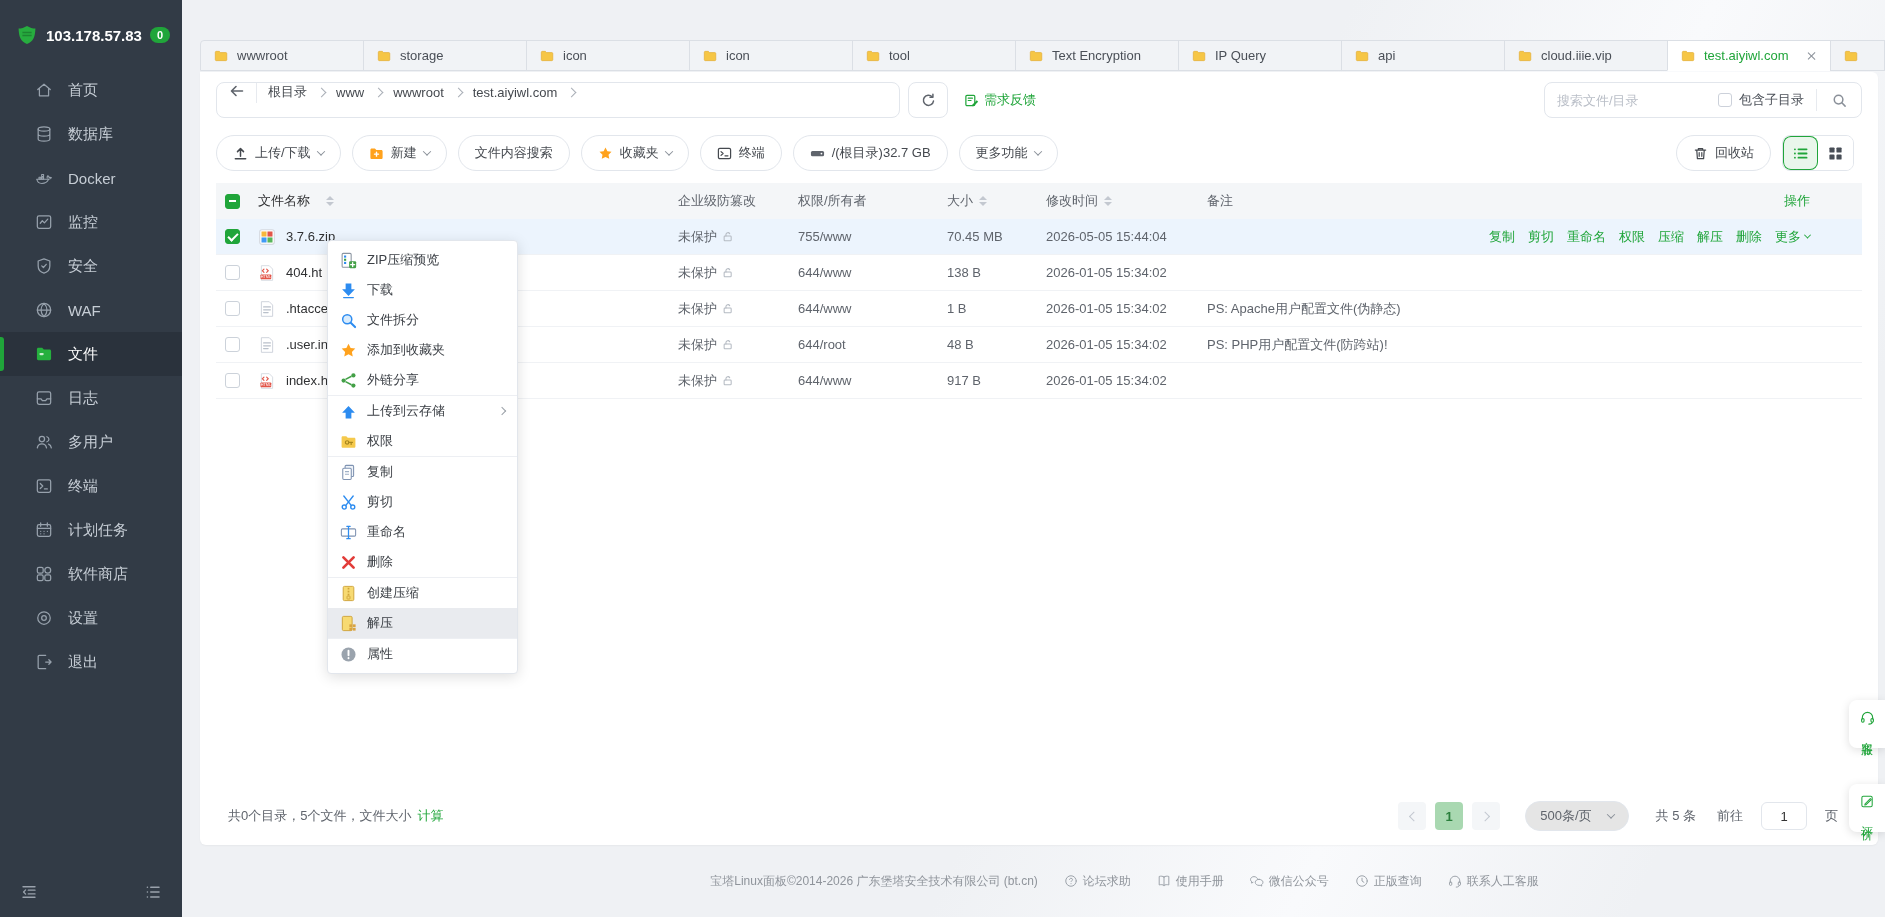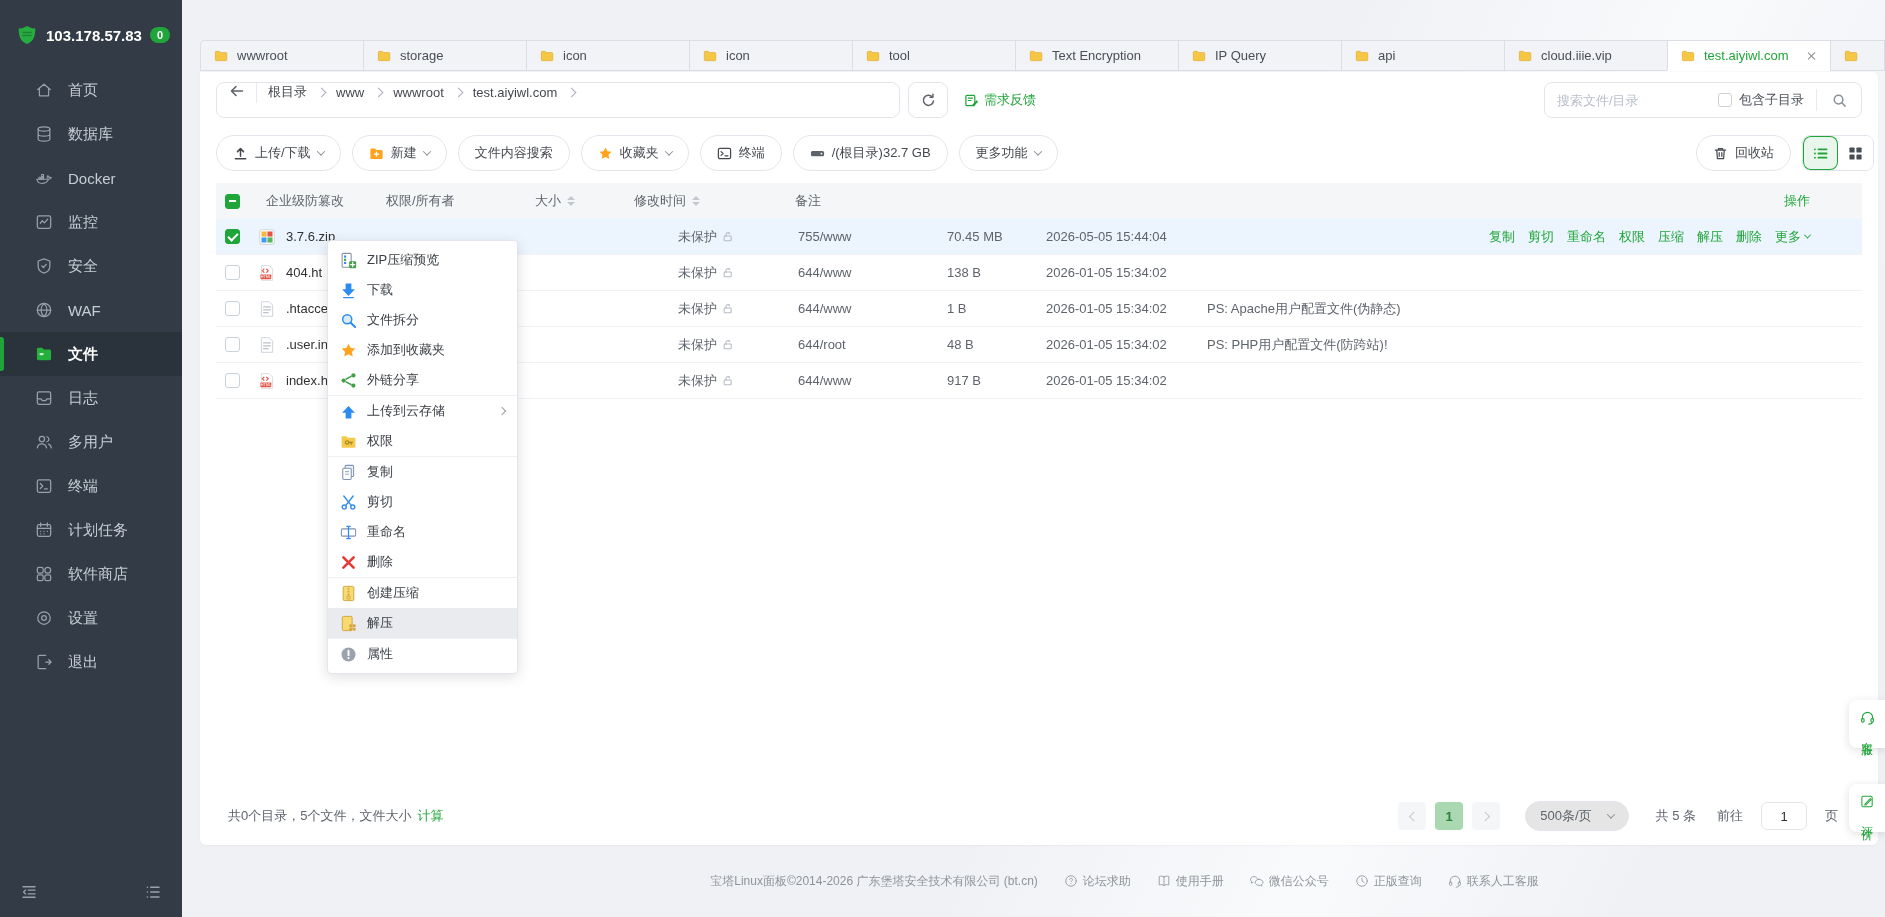--- a/index.html
+++ b/index.html
@@ -9,21 +9,21 @@
   svg{display:block;width:100%;height:100%}
 
   
   .sidebar{position:absolute;left:0;top:0;width:182px;height:917px;background:#323b46;z-index:5}
   .logo-row{display:flex;align-items:center;gap:8px;padding:24px 10px 12px 16px;color:#fff;font-weight:bold;font-size:15px;cursor:pointer}
   .logo-ic{width:22px;height:22px;flex:0 0 auto}
   .badge{background:#20a53a;color:#fff;font-size:11px;font-weight:bold;border-radius:9px;padding:2px 7px;line-height:1.1}
   .side-menu{margin-top:10px}
   .side-item{display:flex;align-items:center;gap:14px;height:44px;padding-left:34px;font-size:15px;color:#c6cdd5;cursor:pointer;position:relative}
   .side-item .s-icon{width:20px;height:20px;color:#97a1ac;flex:0 0 auto}
-  .side-item.active{background:#2a323c;color:#fff;font-weight:bold}
+  .side-item.active{background:#2a323c;color:#fff;font-weight:normal}
   .side-item.active::before{content:"";position:absolute;left:0;top:5px;bottom:5px;width:4px;background:#20a53a;border-radius:0 3px 3px 0}
   .sidebar-foot{position:absolute;bottom:0;left:0;right:0;height:50px;display:flex;align-items:center;justify-content:space-between;padding:0 20px}
   .foot-ic{width:18px;height:18px;color:#9aa2ac;cursor:pointer}
 
   
   .main{position:absolute;left:182px;top:0;right:0;bottom:0;background:linear-gradient(115deg,#eff1f4 55%,#f9fafc 72%,#eff1f4 88%)}
 
   
   .tabbar{position:absolute;left:18px;top:40px;right:0;height:31px;display:flex;overflow:hidden}
   .tab{flex:0 0 164px;display:flex;align-items:center;gap:8px;padding:0 12px;background:#f1f3f6;border:1px solid #dbdfe5;margin-left:-1px;font-size:13px;color:#4a4f57;cursor:pointer}
@@ -53,21 +53,21 @@
   .search-box{margin-left:auto;display:flex;align-items:center;height:36px;border:1px solid #e2e6ec;border-radius:8px;width:318px;background:#fff}
   .s-input{border:none;outline:none;flex:1;min-width:0;padding:0 12px;font-size:13px;color:#333;background:transparent;font-family:inherit}
   .s-input::placeholder{color:#b9bec7}
   .inc-sub{display:flex;align-items:center;gap:7px;color:#4a4f57;padding-right:12px;cursor:pointer;white-space:nowrap}
   .inc-cb{width:14px;height:14px;border:1px solid #ccd1da;border-radius:3px;background:#fff;flex:0 0 auto}
   .search-div{width:1px;height:22px;background:#e7eaef}
   .search-btn{width:44px;height:34px;display:flex;align-items:center;justify-content:center;color:#8a9099;cursor:pointer}
   .search-btn .ic{width:15px;height:15px}
 
   
-  .toolbar{position:absolute;left:16px;right:4px;top:63px;height:36px;display:flex;align-items:center;gap:11px}
+  .toolbar{position:absolute;left:16px;right:24px;top:63px;height:36px;display:flex;align-items:center;gap:11px}
   .tb-btn{display:flex;align-items:center;gap:7px;height:36px;padding:0 16px;border:1px solid #e2e6ec;border-radius:18px;background:#fff;font-size:13px;color:#45494f;cursor:pointer;white-space:nowrap}
   .tb-btn .ic{width:15px;height:15px;flex:0 0 auto}
   .chev{display:inline-block;width:6px;height:6px;border-right:1.5px solid #8a9099;border-bottom:1.5px solid #8a9099;transform:rotate(45deg) translate(-1px,-1px)}
   .tb-right{margin-left:auto;display:flex;align-items:center;gap:11px}
   .view-toggle{display:flex;border:1px solid #e2e6ec;border-radius:8px;overflow:hidden;height:36px}
   .vt-btn{width:35px;display:flex;align-items:center;justify-content:center;background:#fff;cursor:pointer}
   .vt-btn .ic{width:15px;height:15px;color:#474d56}
   .vt-btn.active{background:#e9f6eb;box-shadow:inset 0 0 0 1px #20a53a;border-radius:8px}
   .vt-btn.active .ic{color:#20a53a}
 
@@ -523,20 +523,27 @@
           </div>
         </div>
       </div>
 
       <div class="ftable">
         <div class="fr
 ow frow head">
           <div class="c-check">
               <span class="cb ind"></span>
             </div>
+          <div class="c-name h-wrap">
+            <span>文件名称</span>
+            <span class="sort">
+                <i class="up"></i>
+                <i class="dn"></i>
+              </span>
+          </div>
           <div class="c-tamper">
               <span>企业级防篡改</span>
             </div>
           <div class="c-perm">权限/所有者</div>
           <div class="c-size h-wrap" style="padding-left:7px">
             <span>大小</span>
             <span class="sort">
                 <i class="up"></i>
                 <i class="dn"></i>
               </span>

